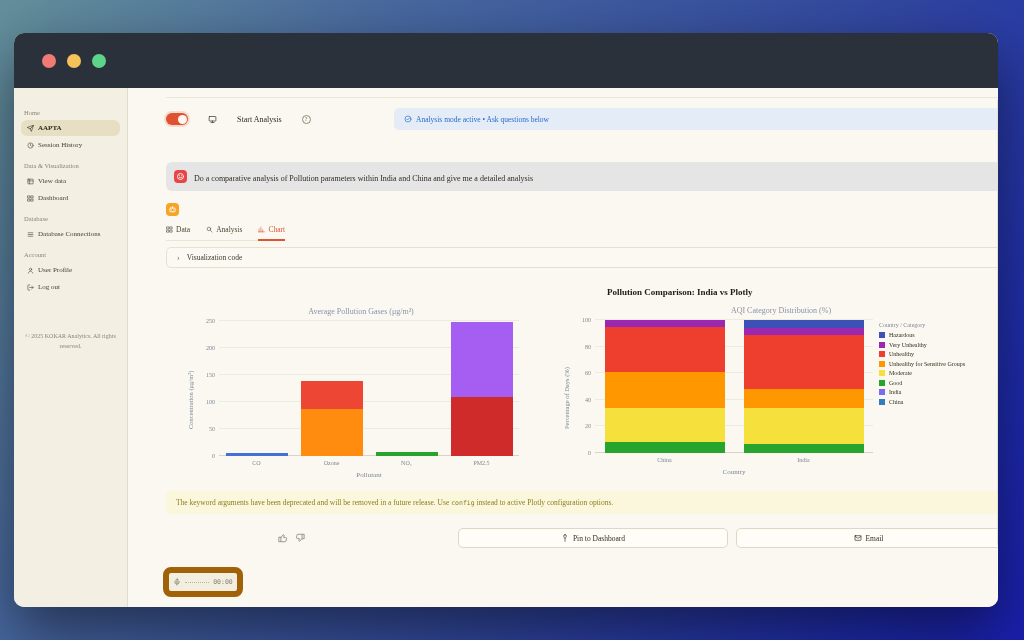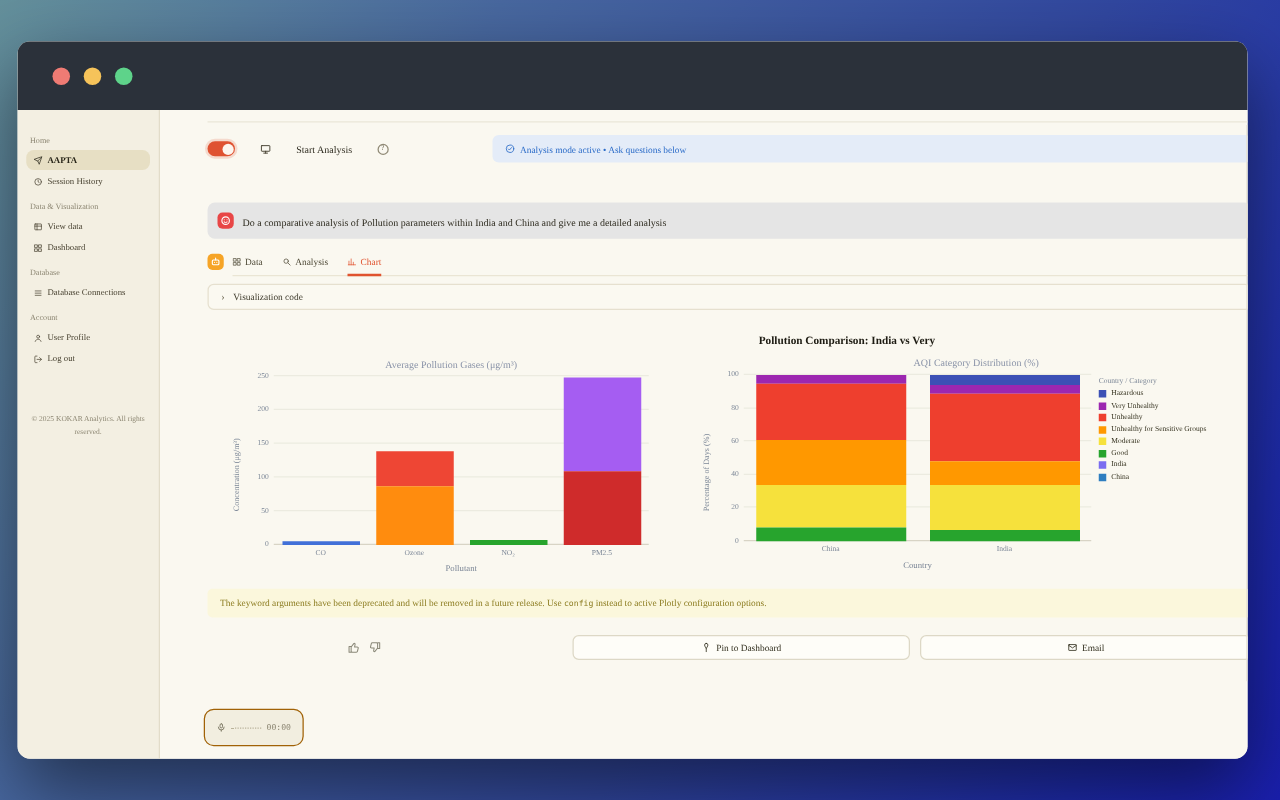--- a/index.html
+++ b/index.html
@@ -39,21 +39,21 @@
   .help { width:9px; height:9px; border:1px solid #908a76; border-radius:50%; font-size:6px; line-height:7px; text-align:center; color:#6f6a58; flex:none; }
   .banner { margin-left:auto; width:607px; height:22px; background:#e4ecf8; border-radius:5px; display:flex; align-items:center; padding-left:10px; color:#2a6bc8; font-size:7.5px; gap:4px; }
   .banner svg { width:8px; height:8px; }
 
   .user-row { margin-top:32px; background:#e5e5e5; border-radius:6px; padding:8px; display:flex; align-items:flex-end; gap:7px; font-size:8px; color:#2e2b1f; }
   .avatar { width:13px; height:13px; border-radius:4px; display:flex; align-items:center; justify-content:center; flex:none; color:#fff; }
   .avatar svg { width:9px; height:9px; stroke-width:2.4; }
   .user-avatar { background:#e84646; }
   .bot-avatar { background:#f6a426; }
 
-  .bot-row { margin-top:12px; display:flex; align-items:flex-start; gap:7px; }
+  .bot-row { margin-top:12px; display:flex; align-items:flex-start; gap:7px;flex-direction:column; }
   .tabs { display:flex; gap:16px; border-bottom:1px solid #eae5d4; flex:1; padding-top:2px; }
   .tab { display:flex; gap:3px; align-items:center; font-size:7.5px; color:#4e4936; padding-bottom:5px; border-bottom:2px solid transparent; margin-bottom:-1px; cursor:pointer; }
   .tab svg { width:7px; height:7px; }
   .tab.active { color:#e0532f; border-color:#e0532f; }
 
   .viz-box { margin-top:6px; border:1px solid #e6e0cf; border-radius:5px; background:#fbf9f1; padding:5px 10px; font-size:7.5px; color:#3e3a2b; display:flex; gap:7px; align-items:center; cursor:pointer; }
   .chev { color:#6b6650; font-size:8px; }
 
   
   .charts { display:flex; margin-top:19px; margin-left:19px; gap:24px; }
@@ -89,21 +89,21 @@
   .actions { display:flex; align-items:center; margin-top:14px; }
   .thumbs { display:flex; gap:7px; margin-left:112px; color:#8a8878; }
   .thumbs svg { width:10px; height:10px; cursor:pointer; }
   .thumb-down { transform:rotate(180deg); }
   .btn { height:20px; border:1px solid #ddd8c6; border-radius:5px; background:#fefdf8; display:flex; align-items:center; justify-content:center; gap:4px; font-size:7.5px; color:#33301f; cursor:pointer; }
   .btn svg { width:8px; height:8px; }
   .btn-pin { width:270px; margin-left:auto; }
   .btn-email { width:265px; margin-left:8px; }
 
   .chatbar { position:absolute; left:35px; right:8px; bottom:10px; display:flex; align-items:center; gap:10px; }
-  .micbox { width:80px; height:30px; border:1px solid #a16207; background:#f2eee0; border-radius:8px; display:flex; align-items:center; justify-content:center; gap:4px; cursor:pointer; color:#6f6a56; }
+  .micbox { width:80px; height:30px; border:6px solid #a16207; background:#f2eee0; border-radius:8px; display:flex; align-items:center; justify-content:center; gap:4px; cursor:pointer; color:#6f6a56; }
   .micbox svg { width:8px; height:8px; }
   .dotline { width:24px; border-bottom:1px dotted #b9b29a; height:1px; }
   .timer { font-size:6.5px; color:#8a8470; font-family:"DejaVu Sans Mono", monospace; }
   .chatinput { flex:1; height:24px; border:1px solid #ddd7c3; border-radius:12px; background:#faf8ef; font-size:7.5px; padding:0 11px; color:#3e3a2b; font-family:"Liberation Serif", serif; outline:none; }
   .chatinput::placeholder { color:#9b9478; }
 </style>
 </head>
 <body>
 
 <div class="desktop">
@@ -298,21 +298,21 @@
                     <div class="slot">Ozone</div>
                     <div class="slot">NO₂</div>
                     <div class="slot">PM2.5</div>
                   </div>
                 <div class="xlab">Pollutant</div>
               </div>
             </div>
           </div>
 
           <div class="chart2" id="chart1">
-            <div class="suptitle">Pollution Comparison: India vs Very</div>
+            <div class="suptitle">Pollution Comparison: India vs Plotly</div>
             <div class="ctitle">AQI Category Distribution (%)</div>
             <div class="cbody">
               <div class="ylab">Percentage of Days (%)</div>
               <div class="plotcol">
                 <div class="plot">
                     <div class="grid axis" style="bottom: 0%;"></div>
                     <div class="ytick" style="bottom: 0%;">0</div>
                     <div class="grid" style="bottom: 20%;"></div>
                     <div class="ytick" style="bottom: 20%;">20</div>
                     <div class="grid" style="bottom: 40%;"></div>

